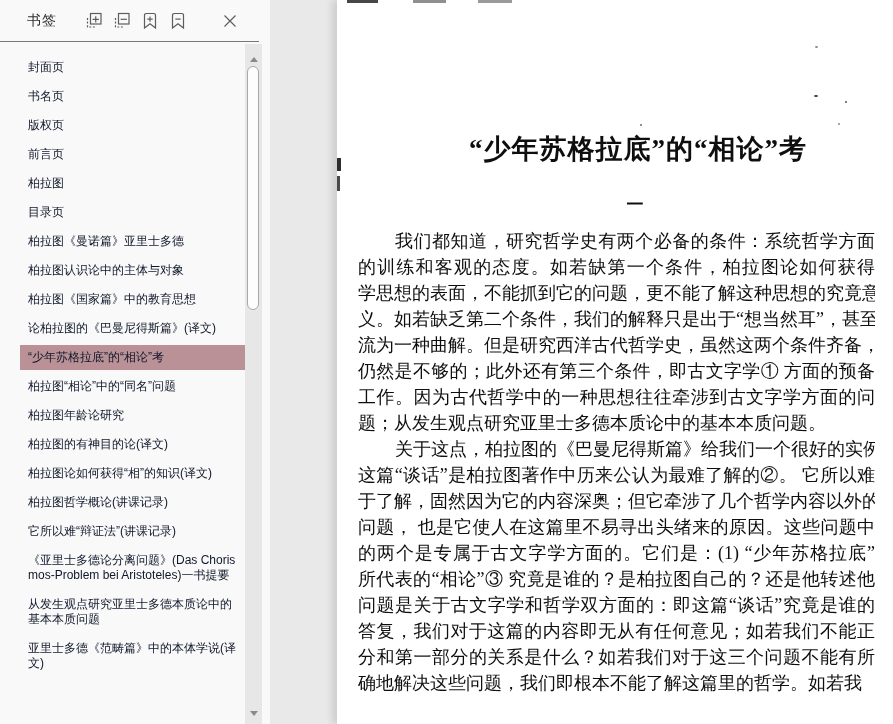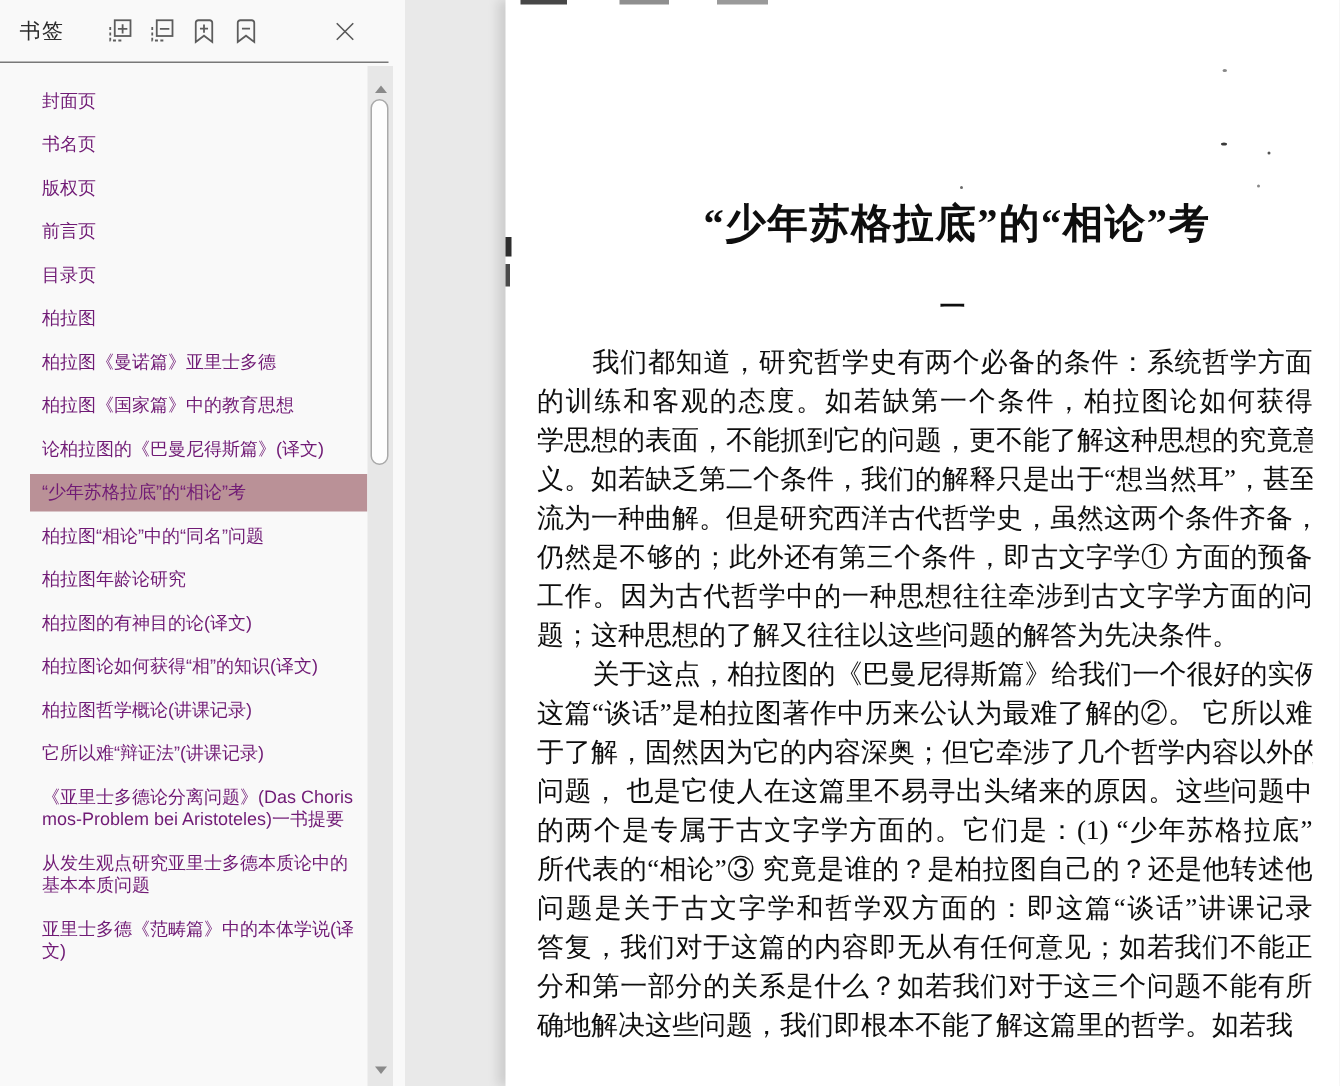--- a/index.html
+++ b/index.html
@@ -11,29 +11,29 @@
   
   .sidebar{
     position:absolute;left:0;top:0;width:270px;height:724px;
     background:#f9f9f9;z-index:2;
   }
   .toolbar{
     position:absolute;left:0;top:0;width:259px;height:42px;
     border-bottom:1px solid #787878;
     display:flex;align-items:center;box-sizing:border-box;padding-left:13px;
   }
-  .toolbar-title{font-size:14px;color:#2b2b2b;letter-spacing:1px;margin-right:28px;}
+  .toolbar-title{font-size:14px;color:#2b2b2b;letter-spacing:1px;margin-right:28px;margin-left:14px;}
   .tb-btn{width:18px;height:18px;margin-right:10px;background:none;border:none;padding:0;cursor:pointer;display:flex;align-items:center;justify-content:center;}
   .tb-btn svg{display:block;}
   .close-btn{margin-left:auto;margin-right:20px;}
   
   .bm-list{position:absolute;left:0;top:47px;width:245px;bottom:0;overflow:hidden;padding-top:8px;box-sizing:border-box;}
   .bm-item{
     margin:0 0 4px 20px;width:225px;box-sizing:border-box;
-    padding:5px 6px 5px 8px;font-size:12px;line-height:15px;color:#701a75;
+    padding:5px 6px 5px 8px;font-size:12px;line-height:15px;color:#0f172a;
     word-break:break-all;cursor:pointer;
   }
   .bm-item.selected{background:var(--sel,#ba9197);}
   
   .sb-scroll{position:absolute;left:245px;top:44px;width:17px;height:680px;background:#e7e7e7;}
   .sb-arrow{position:absolute;left:0;width:17px;height:14px;display:flex;align-items:center;justify-content:center;cursor:pointer;}
   .sb-arrow span{display:block;width:0;height:0;border-left:4px solid transparent;border-right:4px solid transparent;}
   .sb-up{top:8px;}
   .sb-up span{border-bottom:5px solid #8a8a8a;}
   .sb-down{bottom:4px;}
@@ -128,23 +128,24 @@
         </svg>
       </span>
     </button>
   </div>
 
   <div class="bm-list">
       <div class="bm-item">封面页</div>
       <div class="bm-item">书名页</div>
       <div class="bm-item">版权页</div>
       <div class="bm-item">前言页</div>
+      <div class="bm-item">柏拉图</div>
       <div class="bm-item">目录页</div>
-      <div class="bm-item">柏拉图</div>
       <div class="bm-item">柏拉图《曼诺篇》亚里士多德</div>
+      <div class="bm-item">柏拉图认识论中的主体与对象</div>
       <div class="bm-item">柏拉图《国家篇》中的教育思想</div>
       <div class="bm-item">论柏拉图的《巴曼尼得斯篇》(译文)</div>
       <div class="bm-item selected">“少年苏格拉底”的“相论”考</div>
       <div class="bm-item">柏拉图“相论”中的“同名”问题</div>
       <div class="bm-item">柏拉图年龄论研究</div>
       <div class="bm-item">柏拉图的有神目的论(译文)</div>
       <div class="bm-item">柏拉图论如何获得“相”的知识(译文)</div>
       <div class="bm-item">柏拉图哲学概论(讲课记录)</div>
       <div class="bm-item">它所以难“辩证法”(讲课记录)</div>
       <div class="bm-item">《亚里士多德论分离问题》(Das Chorismos-Problem bei Aristoteles)一书提要</div>
@@ -180,26 +181,26 @@
     <div class="page-title">“少年苏格拉底”的“相论”考</div>
     <div class="section-marker">一</div>
     <div class="page-body">
         <div class="line first">我们都知道，研究哲学史有两个必备的条件：系统哲学方面</div>
         <div class="line">的训练和客观的态度。如若缺第一个条件，柏拉图论如何获得</div>
         <div class="line">学思想的表面，不能抓到它的问题，更不能了解这种思想的究竟意</div>
         <div class="line">义。如若缺乏第二个条件，我们的解释只是出于“想当然耳”，甚至</div>
         <div class="line">流为一种曲解。但是研究西洋古代哲学史，虽然这两个条件齐备，</div>
         <div class="line">仍然是不够的；此外还有第三个条件，即古文字学① 方面的预备</div>
         <div class="line">工作。因为古代哲学中的一种思想往往牵涉到古文字学方面的问</div>
-        <div class="line last">题；这种思想的了解又往往以这些问题的解答为先决条件。</div>
+        <div class="line last">题；从发生观点研究亚里士多德本质论中的基本本质问题。</div>
         <div class="line first">关于这点，柏拉图的《巴曼尼得斯篇》给我们一个很好的实例。</div>
         <div class="line">这篇“谈话”是柏拉图著作中历来公认为最难了解的②。 它所以难</div>
         <div class="line">于了解，固然因为它的内容深奥；但它牵涉了几个哲学内容以外的</div>
         <div class="line">问题， 也是它使人在这篇里不易寻出头绪来的原因。这些问题中</div>
         <div class="line">的两个是专属于古文字学方面的。它们是：(1) “少年苏格拉底”</div>
         <div class="line">所代表的“相论”③ 究竟是谁的？是柏拉图自己的？还是他转述他</div>
-        <div class="line">问题是关于古文字学和哲学双方面的：即这篇“谈话”讲课记录</div>
+        <div class="line">问题是关于古文字学和哲学双方面的：即这篇“谈话”究竟是谁的</div>
         <div class="line">答复，我们对于这篇的内容即无从有任何意见；如若我们不能正</div>
         <div class="line">分和第一部分的关系是什么？如若我们对于这三个问题不能有所</div>
         <div class="line last">确地解决这些问题，我们即根本不能了解这篇里的哲学。如若我</div>
       </div>
   </div>
 </div>
 
 </body></html>

